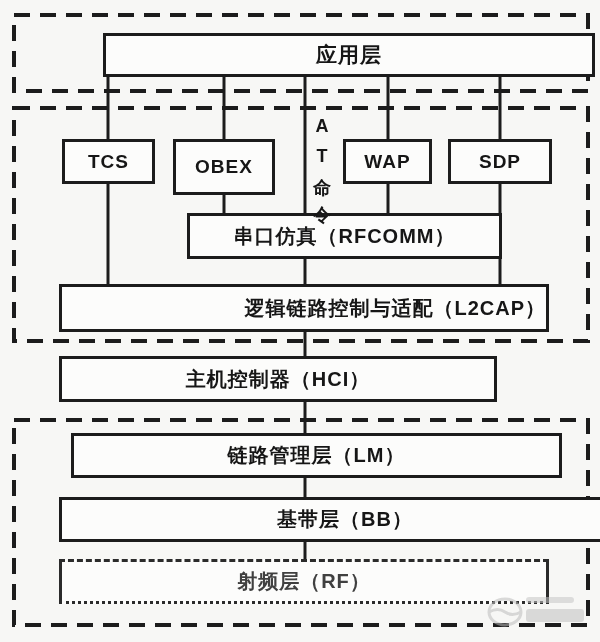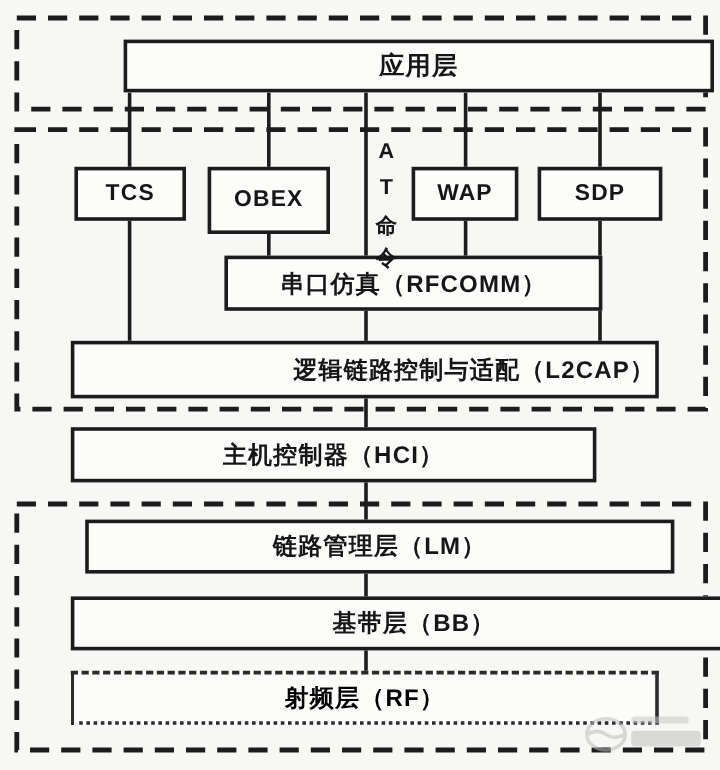--- a/index.html
+++ b/index.html
@@ -35,21 +35,21 @@
   .box-tcs         { left: 62px;  top: 139px; width: 93px;  height: 45px; font-size: 19px; }
   .box-obex        { left: 173px; top: 139px; width: 102px; height: 56px; font-size: 19px; }
   .box-wap         { left: 343px; top: 139px; width: 89px;  height: 45px; font-size: 19px; }
   .box-sdp         { left: 448px; top: 139px; width: 104px; height: 45px; font-size: 19px; }
   .box-rfcomm      { left: 158px; top: 213px; width: 315px; height: 46px; font-size: 20px; margin-left: 29px; }
   .box-l2cap       { left: 59px;  top: 284px; width: 490px; height: 48px; font-size: 20px; justify-content: flex-end; }
   .box-hci         { left: 59px;  top: 356px; width: 438px; height: 46px; font-size: 20px; }
   .box-lm          { left: 59px;  top: 433px; width: 491px; height: 45px; font-size: 20px; margin-left: 12px; }
   .box-bb          { left: 59px;  top: 497px; width: 572px; height: 45px; font-size: 20px; }
   .box-rf          { left: 59px;  top: 559px; width: 490px; height: 45px; font-size: 20px;
-                     border-style: dashed solid dotted solid; border-color: #2b2b2b; color: #000000; }
+                     border-style: dashed solid dotted solid; border-color: #2b2b2b; color: #404040; }
   .at-char {
     position: absolute;
     left: 303px;
     width: 38px;
     text-align: center;
     z-index: 3;
     font-weight: bold;
     font-size: 18px;
     line-height: 1;
     color: #161616;

